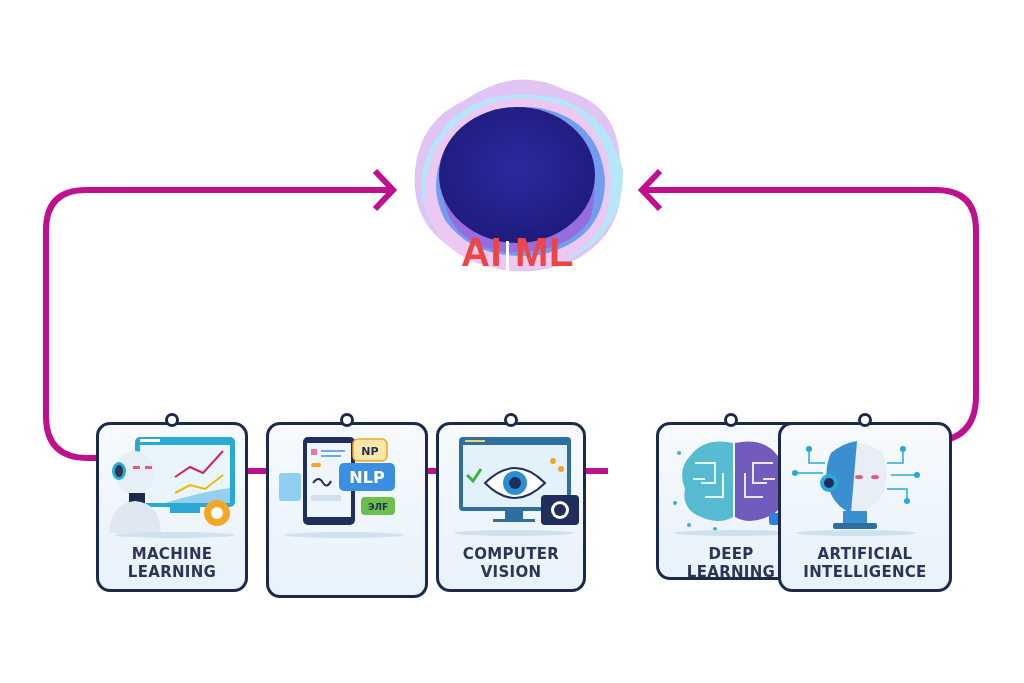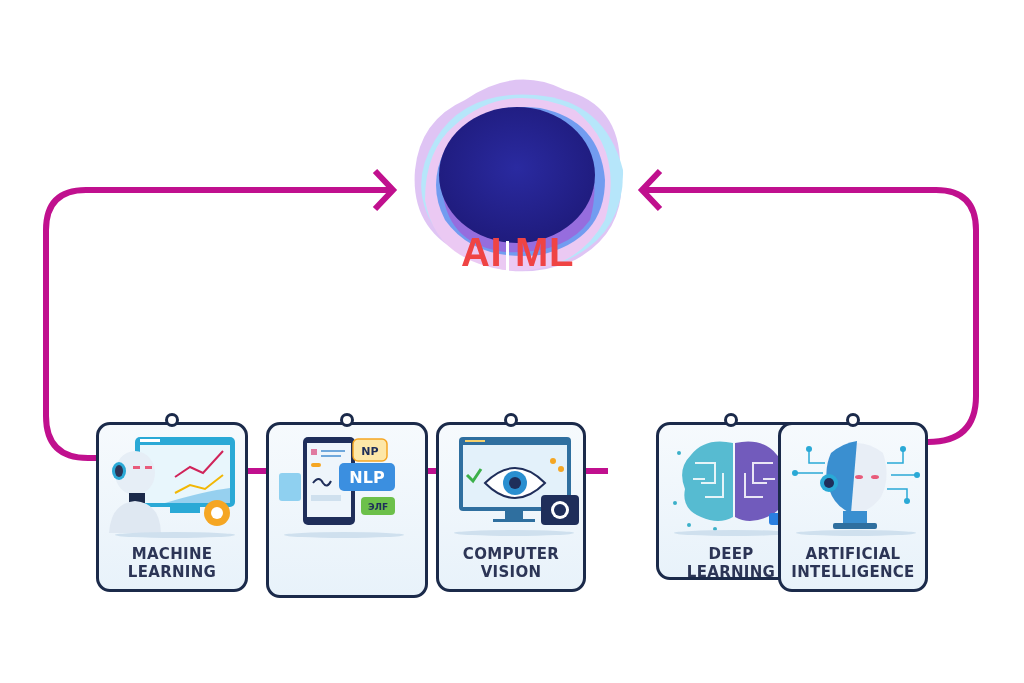--- a/index.html
+++ b/index.html
@@ -155,21 +155,21 @@
       </g>
     <rect x="104" y="80" width="16" height="12" rx="3" fill="#2a7fe0"></rect>
     <ellipse cx="69" cy="100" rx="60" ry="3" fill="#cfe0ee"></ellipse>
   </svg>
   <div class="label">
     <div>DEEP</div>
     <div>LEARNING</div>
   </div>
 </div>
 
-<div class="card" style="left:778px;width:150px;height:170px;">
+<div class="card" style="left:778px;width:174px;height:170px;">
   <div class="handle"></div>
   <svg class="illu" viewBox="0 0 138 106">
     <g stroke="#2aa9d6" stroke-width="1.5" fill="none">
       <path d="M38 30 H22 V18"></path>
         <path d="M36 40 H10"></path>
         <path d="M100 30 H116 V18"></path>
         <path d="M104 42 H128"></path>
         <path d="M100 56 H120 V66"></path>
     </g>
     <g fill="#2aa9d6">

